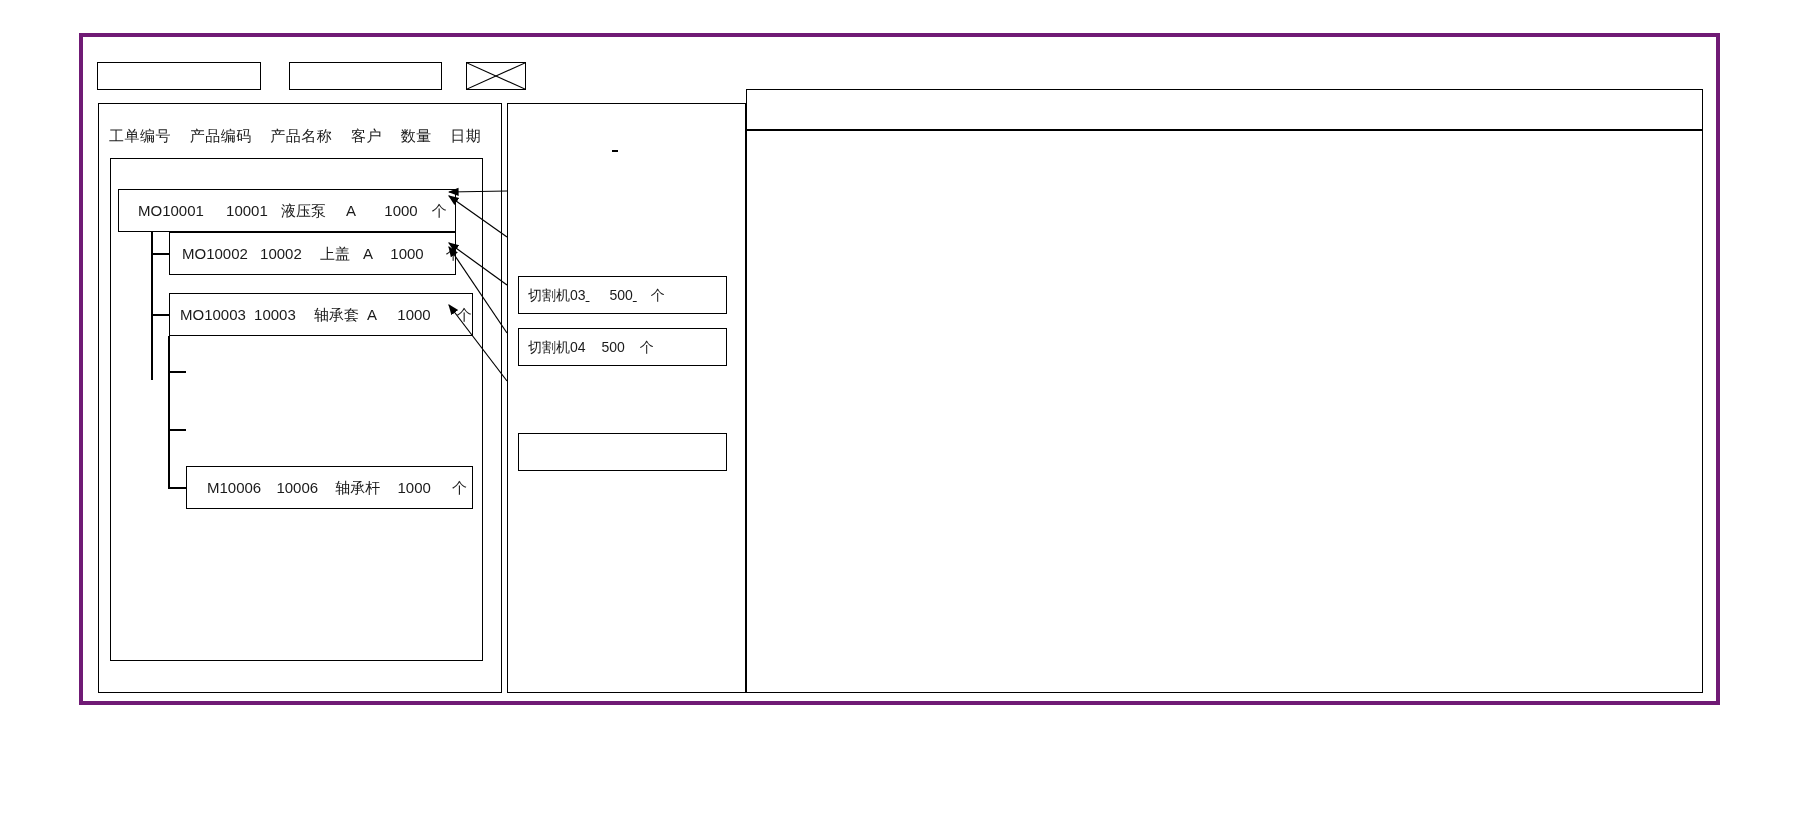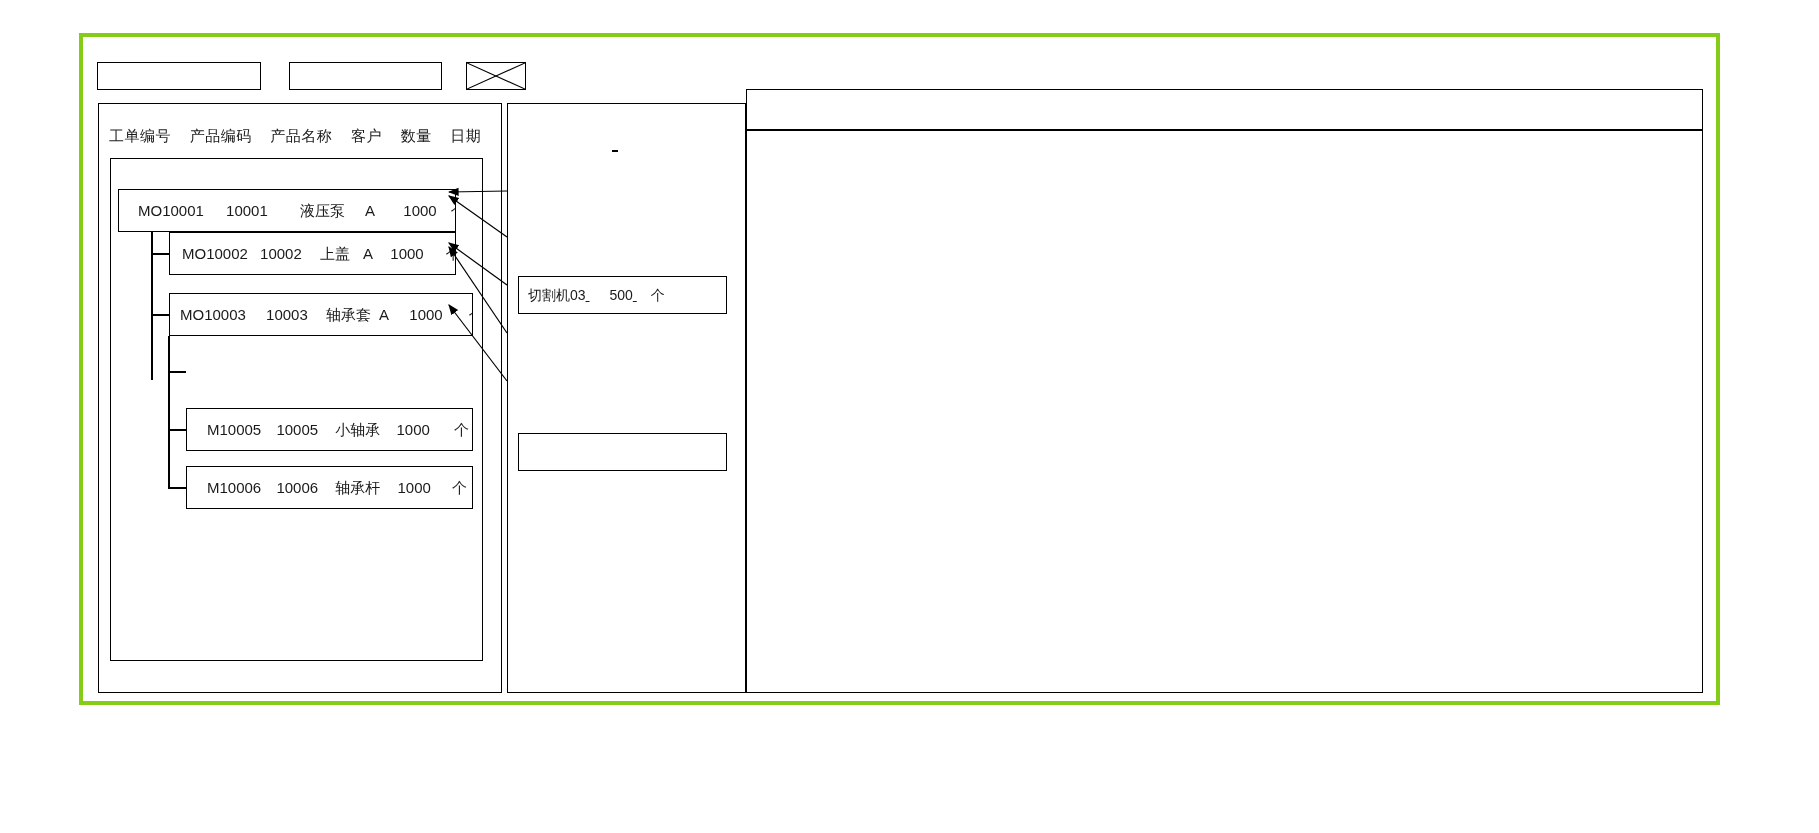--- a/index.html
+++ b/index.html
@@ -16,21 +16,21 @@
     position: relative;
   }
 
   
   #app-window {
     position: absolute;
     left: 79px;
     top: 33px;
     width: 1641px;
     height: 672px;
-    border: 4px solid #84cc16;
+    border: 4px solid #701a75;
     box-sizing: border-box;
     background: #ffffff;
   }
 
   
   #toolbar {
     position: absolute;
     left: 14px;
     top: 25px;
     width: 420px;
@@ -215,52 +215,45 @@
       <div class="elbow-h" style="left:40px; top:155px; width:18px;"></div>
 
       <div class="elbow-v" style="left:57px; top:177px; height:151px;"></div>
       <div class="elbow-h" style="left:57px; top:212px; width:18px;"></div>
       <div class="elbow-h" style="left:57px; top:270px; width:18px;"></div>
       <div class="elbow-h" style="left:57px; top:328px; width:18px;"></div>
 
       <div class="tree-node" style="left:7px; top:30px; width:338px;">
         <span class="cell" style="margin-left:19px;text-align:center;">MO10001</span>
         <span class="cell" style="margin-left:18px;text-align:center;">10001</span>
-        <span class="cell" style="margin-left:28px;font-family:Liberation Mono, monospace;">液压泵</span>
+        <span class="cell" style="margin-left:9px;font-family:Liberation Mono, monospace;">液压泵</span>
         <span class="cell" style="margin-left:16px;">A</span>
         <span class="cell" style="margin-left:24px;">1000</span>
         <span class="cell" style="margin-left:10px;">个</span>
       </div>
 
       <div class="tree-node" style="left:58px; top:73px; width:287px;">
         <span class="cell" style="margin-left:12px;">MO10002</span>
         <span class="cell" style="margin-left:8px;">10002</span>
         <span class="cell" style="margin-left:14px;">上盖</span>
         <span class="cell" style="margin-left:9px;">A</span>
         <span class="cell" style="margin-left:13px;">1000</span>
         <span class="cell" style="margin-left:18px;">个</span>
       </div>
 
       <div class="tree-node" style="left:58px; top:134px; width:304px;">
         <span class="cell" style="margin-left:10px;">MO10003</span>
-        <span class="cell" style="margin-left:16px;">10003</span>
+        <span class="cell" style="margin-left:4px;">10003</span>
         <span class="cell" style="margin-left:14px;">轴承套</span>
         <span class="cell" style="margin-left:4px;">A</span>
         <span class="cell" style="margin-left:16px;">1000</span>
         <span class="cell" style="margin-left:22px;">个</span>
       </div>
 
 
-      <div class="tree-node" style="left:75px; top:249px; width:287px;">
-        <span class="cell" style="margin-left:20px;">M10005</span>
-        <span class="cell" style="margin-left:11px;">10005</span>
-        <span class="cell" style="margin-left:13px;">小轴承</span>
-        <span class="cell" style="margin-left:12px;">1000</span>
-        <span class="cell" style="margin-left:20px;">个</span>
-      </div>
 
       <div class="tree-node" style="left:75px; top:307px; width:287px;">
         <span class="cell" style="margin-left:20px;">M10006</span>
         <span class="cell" style="margin-left:11px;">10006</span>
         <span class="cell" style="margin-left:13px;text-align:right;">轴承杆</span>
         <span class="cell" style="margin-left:13px;">1000</span>
         <span class="cell" style="margin-left:17px;">个</span>
       </div>
 
     </div>
@@ -270,20 +263,25 @@
     <div id="mid-dash"></div>
 
 
 
     <div class="machine-row" style="top:172px;text-decoration:underline;">
       <span class="m-name">切割机03</span>
       <span class="m-qty" style="margin-left:20px;">500</span>
       <span class="m-unit" style="margin-left:14px;">个</span>
     </div>
 
+    <div class="machine-row" style="top:224px;">
+      <span class="m-name">切割机04</span>
+      <span class="m-qty" style="margin-left:12px;">500</span>
+      <span class="m-unit" style="margin-left:11px;">个</span>
+    </div>
 
 
     <div class="machine-row" style="top:329px;">
       <span class="m-name"></span>
       <span class="m-qty"></span>
       <span class="m-unit"></span>
     </div>
   </div>
 
   <div id="right-panel">

